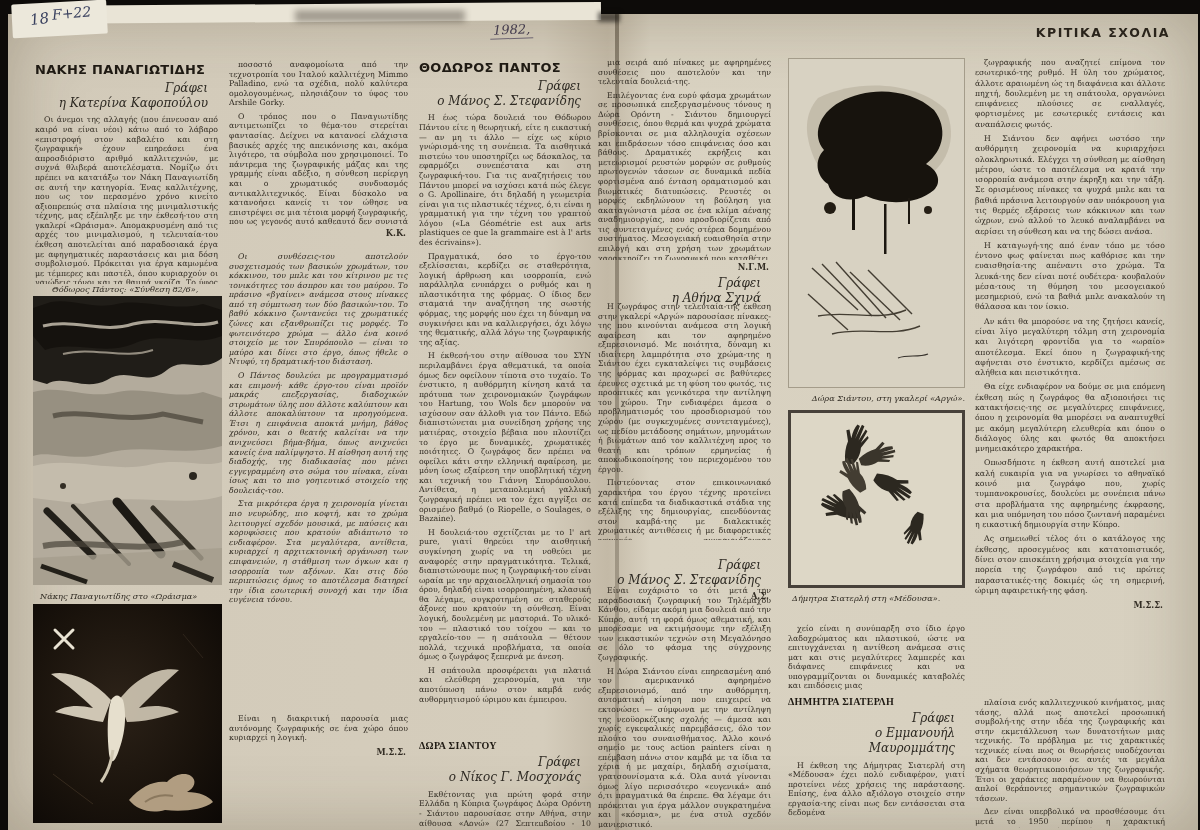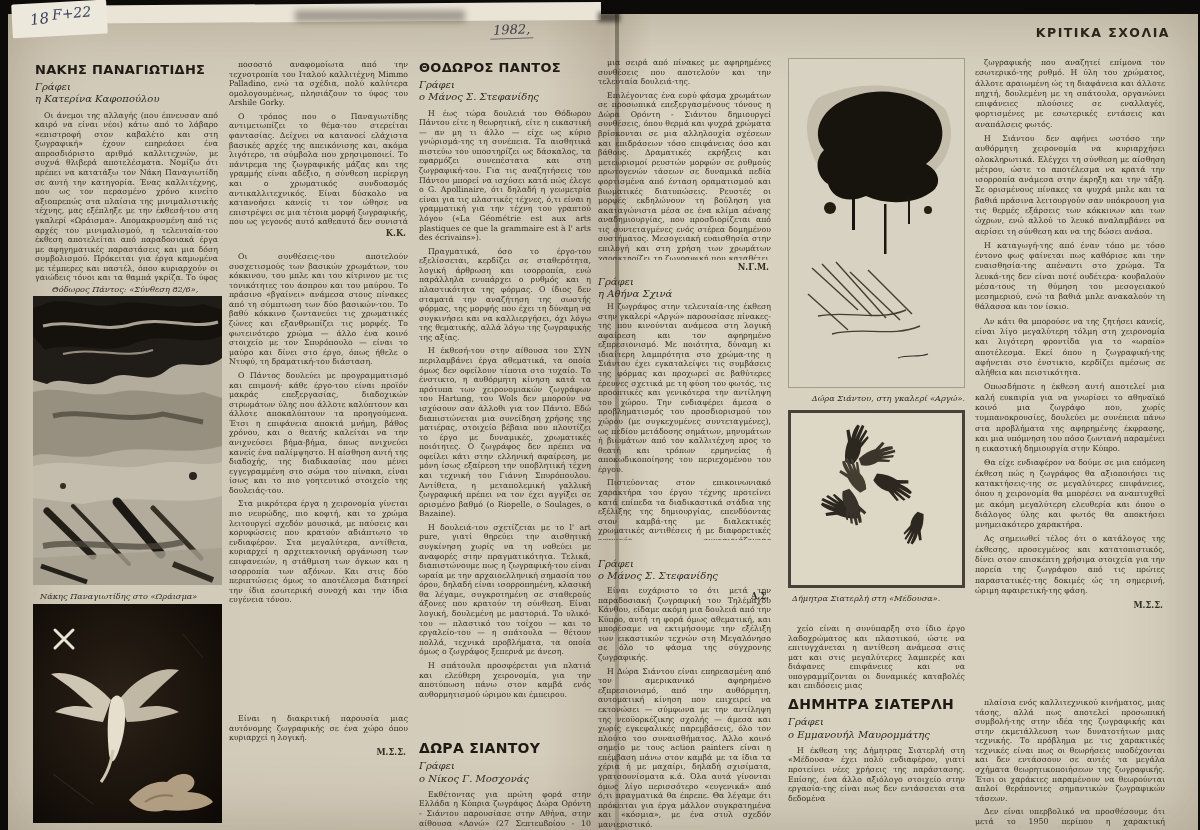--- a/index.html
+++ b/index.html
@@ -27,22 +27,22 @@
     border-bottom:1px solid rgba(60,50,80,.65); padding:0 3px 1px 3px; }
 
   .section-header { position:absolute; left:1010px; top:25px; width:160px; text-align:right;
     font-family:"DejaVu Sans",sans-serif; font-weight:bold; font-size:12.5px; letter-spacing:1.5px;
     color:#2a241b; }
 
   .col { position:absolute; color:#332d24; font-size:7.8px; line-height:1.23; text-align:justify; }
   .col p { margin-bottom:4px; text-indent:9px; }
   h2.art { font-family:"DejaVu Sans",sans-serif; font-weight:bold; font-size:13px;
     letter-spacing:.3px; color:#1f1a13; margin-bottom:3px; text-indent:0; }
-  h2.art.small { font-size:14px; }
-  .byline { font-style:italic; font-size:10px; margin:2px 10px 5px 0; color:#2e2a23; }
+  h2.art.small { font-size:10px;font-family:Liberation Serif, serif; }
+  .byline { text-align:right; font-style:italic; font-size:12px; margin:2px 10px 5px 0; color:#2e2a23; }
   .byline .who { display:block; }
   .sig { text-align:right; font-weight:bold; font-size:8.3px; margin:1px 2px 5px 0; text-indent:0; }
   .abs { position:absolute; left:0; right:0; }
   .clip { overflow:hidden; }
 
   .caption { position:absolute; font-style:italic; font-size:8.2px; color:#2e2921; }
   figure { position:absolute; margin:0; }
   figure svg { display:block; }
 </style>
 </head>
@@ -121,21 +121,21 @@
       <path d="M150,30 L170,54" stroke="#44372a" stroke-width="1" opacity=".5"></path>
     </svg>
   </figure>
 
   <div class="col" style="left:229px;top:60px;width:179px;height:766px;">
     <div class="abs clip" style="top:0;height:166px;">
       <p>ποσοστό αναφομοίωτα από την τεχνοτροπία του Ιταλού καλλιτέχνη Mimmo Palladino, ενώ τα σχέδια, πολύ καλύτερα ομολογουμένως, πλησιάζουν το ύφος του Arshile Gorky.</p>
       <p>Ο τρόπος που ο Παναγιωτίδης αντιμετωπίζει το θέμα-του στερείται φαντασίας. Δείχνει να κατανοεί ελάχιστα βασικές αρχές της απεικόνισης και, ακόμα λιγότερο, τα σύμβολα που χρησιμοποιεί. Το πάντρεμα της ζωγραφικής μάζας και της γραμμής είναι αδέξιο, η σύνθεση περίεργη και ο χρωματικός συνδυασμός αντικαλλιτεχνικός. Είναι δύσκολο να κατανοήσει κανείς τι τον ώθησε να επιστρέψει σε μια τέτοια μορφή ζωγραφικής, που ως γεγονός αυτό καθεαυτό δεν συνιστά αιτία, ούτε δικαιώνει ένα έργο. Αυτή ακριβώς η έλλειψη σκοπού στη δουλειά του Παναγιωτίδη ήταν το στοιχείο που πρόβαλε εμφατικά στην έκθεσή-του.</p>
     </div>
     <div class="abs sig" style="top:167px;">Κ.Κ.</div>
-    <div class="abs clip" style="top:192px;height:458px;">
+    <div class="abs clip" style="top:192px;height:458px;font-style:italic;">
       <p>Οι συνθέσεις-του αποτελούν συσχετισμούς των βασικών χρωμάτων, του κόκκινου, του μπλε και του κίτρινου με τις τονικότητες του άσπρου και του μαύρου. Το πράσινο «βγαίνει» ανάμεσα στους πίνακες από τη σύμπτωση των δύο βασικών-του. Το βαθύ κόκκινο ζωντανεύει τις χρωματικές ζώνες και εξανθρωπίζει τις μορφές. Το φωτεινότερο χρώμα — άλλο ένα κοινό στοιχείο με τον Σπυρόπουλο — είναι το μαύρο και δίνει στο έργο, όπως ήθελε ο Ντυφύ, τη δραματική-του διάσταση.</p>
       <p>Ο Πάντος δουλεύει με προγραμματισμό και επιμονή· κάθε έργο-του είναι προϊόν μακράς επεξεργασίας, διαδοχικών στρωμάτων ύλης που άλλοτε καλύπτουν και άλλοτε αποκαλύπτουν τα προηγούμενα. Έτσι η επιφάνεια αποκτά μνήμη, βάθος χρόνου, και ο θεατής καλείται να την ανιχνεύσει βήμα-βήμα, όπως ανιχνεύει κανείς ένα παλίμψηστο. Η αίσθηση αυτή της διαδοχής, της διαδικασίας που μένει εγγεγραμμένη στο σώμα του πίνακα, είναι ίσως και το πιο γοητευτικό στοιχείο της δουλειάς-του.</p>
       <p>Στα μικρότερα έργα η χειρονομία γίνεται πιο νευρώδης, πιο κοφτή, και το χρώμα λειτουργεί σχεδόν μουσικά, με παύσεις και κορυφώσεις που κρατούν αδιάπτωτο το ενδιαφέρον. Στα μεγαλύτερα, αντίθετα, κυριαρχεί η αρχιτεκτονική οργάνωση των επιφανειών, η στάθμιση των όγκων και η ισορροπία των αξόνων. Και στις δύο περιπτώσεις όμως το αποτέλεσμα διατηρεί την ίδια εσωτερική συνοχή και την ίδια ευγένεια τόνου.</p>
     </div>
     <div class="abs" style="top:654px;">
       <p>Είναι η διακριτική παρουσία μιας αυτόνομης ζωγραφικής σε ένα χώρο όπου κυριαρχεί η λογική.</p>
       <div class="sig">Μ.Σ.Σ.</div>
     </div>
   </div>
 
@@ -246,22 +246,22 @@
     </div>
     <p>Η έκθεση της Δήμητρας Σιατερλή στη «Μέδουσα» έχει πολύ ενδιαφέρον, γιατί προτείνει νέες χρήσεις της παράστασης. Επίσης, ένα άλλο αξιόλογο στοιχείο στην εργασία-της είναι πως δεν εντάσσεται στα δεδομένα</p>
   </div>
 
   <div class="col" style="left:975px;top:58px;width:190px;height:770px;">
     <div class="abs clip" style="top:0;height:622px;line-height:1.32;">
       <p>ζωγραφικής που αναζητεί επίμονα τον εσωτερικό-της ρυθμό. Η ύλη του χρώματος, άλλοτε αραιωμένη ώς τη διαφάνεια και άλλοτε πηχτή, δουλεμένη με τη σπάτουλα, οργανώνει επιφάνειες πλούσιες σε εναλλαγές, φορτισμένες με εσωτερικές εντάσεις και αναπάλσεις φωτός.</p>
       <p>Η Σιάντου δεν αφήνει ωστόσο την αυθόρμητη χειρονομία να κυριαρχήσει ολοκληρωτικά. Ελέγχει τη σύνθεση με αίσθηση μέτρου, ώστε το αποτέλεσμα να κρατά την ισορροπία ανάμεσα στην έκρηξη και την τάξη. Σε ορισμένους πίνακες τα ψυχρά μπλε και τα βαθιά πράσινα λειτουργούν σαν υπόκρουση για τις θερμές εξάρσεις των κόκκινων και των ώχρων, ενώ αλλού το λευκό αναλαμβάνει να αερίσει τη σύνθεση και να της δώσει ανάσα.</p>
       <p>Η καταγωγή-της από έναν τόπο με τόσο έντονο φως φαίνεται πως καθόρισε και την ευαισθησία-της απέναντι στο χρώμα. Τα λευκά-της δεν είναι ποτέ ουδέτερα· κουβαλούν μέσα-τους τη θύμηση του μεσογειακού μεσημεριού, ενώ τα βαθιά μπλε ανακαλούν τη θάλασσα και τον ίσκιο.</p>
       <p>Αν κάτι θα μπορούσε να της ζητήσει κανείς, είναι λίγο μεγαλύτερη τόλμη στη χειρονομία και λιγότερη φροντίδα για το «ωραίο» αποτέλεσμα. Εκεί όπου η ζωγραφική-της αφήνεται στο ένστικτο, κερδίζει αμέσως σε αλήθεια και πειστικότητα.</p>
+      <p>Θα είχε ενδιαφέρον να δούμε σε μια επόμενη έκθεση πώς η ζωγράφος θα αξιοποιήσει τις κατακτήσεις-της σε μεγαλύτερες επιφάνειες, όπου η χειρονομία θα μπορέσει να αναπτυχθεί με ακόμη μεγαλύτερη ελευθερία και όπου ο διάλογος ύλης και φωτός θα αποκτήσει μνημειακότερο χαρακτήρα.</p>
       <p>Οπωσδήποτε η έκθεση αυτή αποτελεί μια καλή ευκαιρία για να γνωρίσει το αθηναϊκό κοινό μια ζωγράφο που, χωρίς τυμπανοκρουσίες, δουλεύει με συνέπεια πάνω στα προβλήματα της αφηρημένης έκφρασης, και μια υπόμνηση του πόσο ζωντανή παραμένει η εικαστική δημιουργία στην Κύπρο.</p>
-      <p>Θα είχε ενδιαφέρον να δούμε σε μια επόμενη έκθεση πώς η ζωγράφος θα αξιοποιήσει τις κατακτήσεις-της σε μεγαλύτερες επιφάνειες, όπου η χειρονομία θα μπορέσει να αναπτυχθεί με ακόμη μεγαλύτερη ελευθερία και όπου ο διάλογος ύλης και φωτός θα αποκτήσει μνημειακότερο χαρακτήρα.</p>
       <p>Ας σημειωθεί τέλος ότι ο κατάλογος της έκθεσης, προσεγμένος και κατατοπιστικός, δίνει στον επισκέπτη χρήσιμα στοιχεία για την πορεία της ζωγράφου από τις πρώτες παραστατικές-της δοκιμές ώς τη σημερινή, ώριμη αφαιρετική-της φάση.</p>
       <div class="sig">Μ.Σ.Σ.</div>
     </div>
     <div class="abs clip" style="top:640px;height:130px;">
       <p>πλαίσια ενός καλλιτεχνικού κινήματος, μιας τάσης, αλλά πως αποτελεί προσωπική συμβολή-της στην ιδέα της ζωγραφικής και στην εκμετάλλευση των δυνατοτήτων μιας τεχνικής. Το πρόβλημα με τις χαρακτικές τεχνικές είναι πως οι θεωρήσεις υποδέχονται και δεν εντάσσουν σε αυτές τα μεγάλα σχήματα θεωρητικοποιήσεων της ζωγραφικής. Έτσι οι χαράκτες παραμένουν να θεωρούνται απλοί θεράποντες σημαντικών ζωγραφικών τάσεων.</p>
       <p>Δεν είναι υπερβολικό να προσθέσουμε ότι μετά το 1950 περίπου η χαρακτική αντιμετωπίστηκε μέσα από το βλέμμα της ζωγραφικής, σε αντίθεση προς την περίοδο 1880-1930 περίπου, οπότε άνθησε ανεξάρτητα, ως πεδίο πολυσήμαντης δραστηριότη-</p>
     </div>
   </div>
 </div>
 

